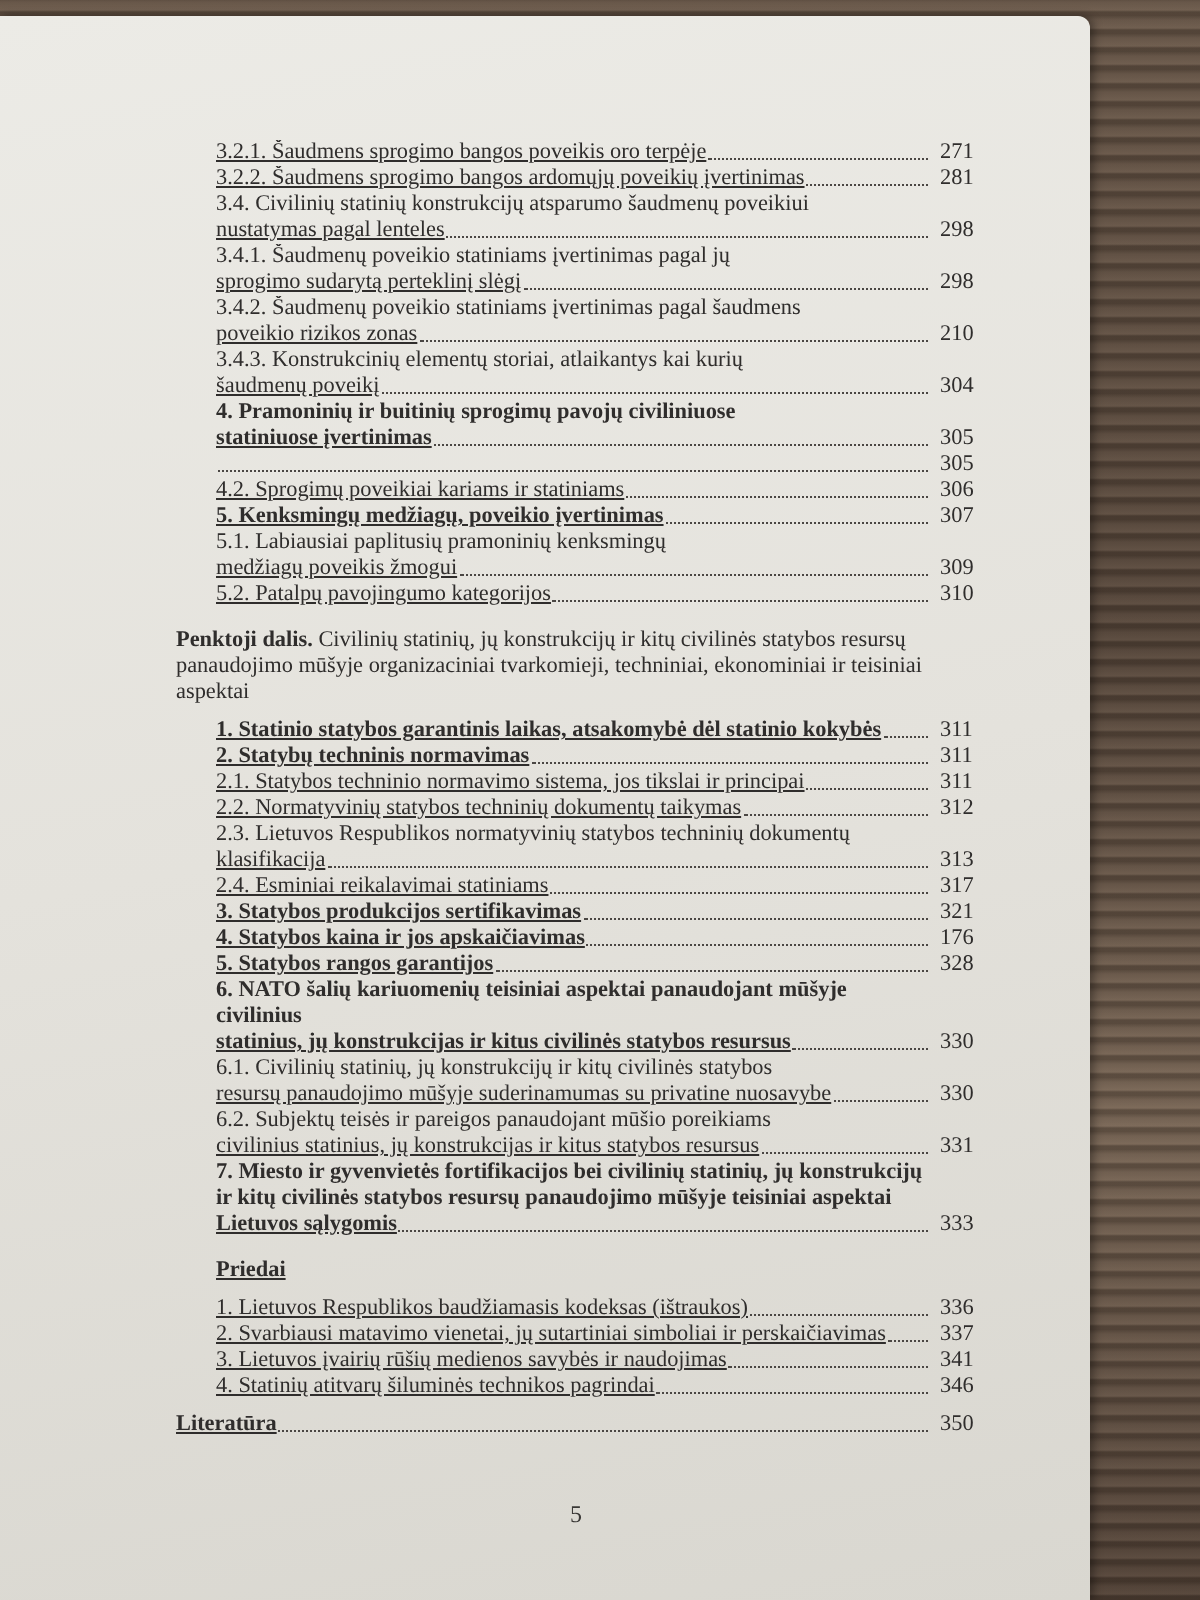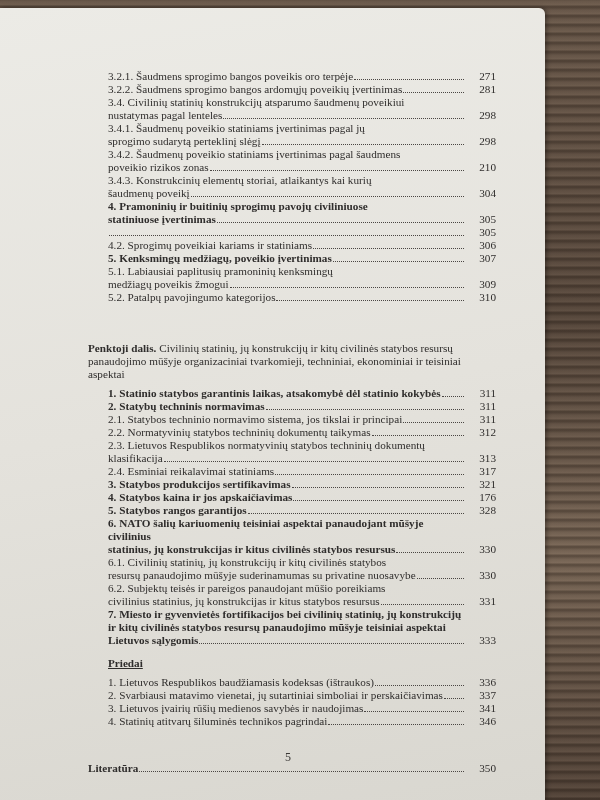--- a/index.html
+++ b/index.html
@@ -17,25 +17,25 @@
   .page {
     position:absolute; left:0; top:8px; width:545px; height:792px;
     background: linear-gradient(170deg, #ecebe6 0%, #e4e2dc 50%, #d9d7d0 100%);
     border-top-right-radius:6px;
     box-shadow: 2px 0 4px rgba(0,0,0,0.35);
   }
   .toc {
     position:absolute; left:108px; top:62px; width:388px;
     color:#2f2d2c; font-size:11.2px; line-height:13px;
   }
-  .part-block { position:relative; left:-20px; width:408px;margin-top:28px; }
+  .part-block { position:relative; left:-20px; width:408px; }
   .entry { position:relative; display:flex; align-items:flex-end; }
   .entry .text { flex:1; position:relative; overflow:hidden; white-space:normal; }
-  .entry .page-num { width:26px; text-align:right; flex:none; margin-left:4px; }
-  .leader { display:flex; align-items:flex-end; }
+  .entry .page-num { width:26px; flex:none; margin-left:4px; }
+  .leader { display:flex; align-items:flex-end;text-decoration:underline; }
   .leader .l-text { white-space:nowrap; }
   .leader .l-dots {
     flex:1; border-bottom:1px dotted #4a4643; margin:0 2px 3px 1px; min-width:6px;
   }
   .bold { font-weight:bold; }
   .gap-s { height:6px; }
   .gap-m { height:10px; }
   .heading { font-weight:bold;text-decoration:underline; }
   .footer-num {
     position:absolute; left:285px; top:742px; font-size:12px; color:#3a3836;

